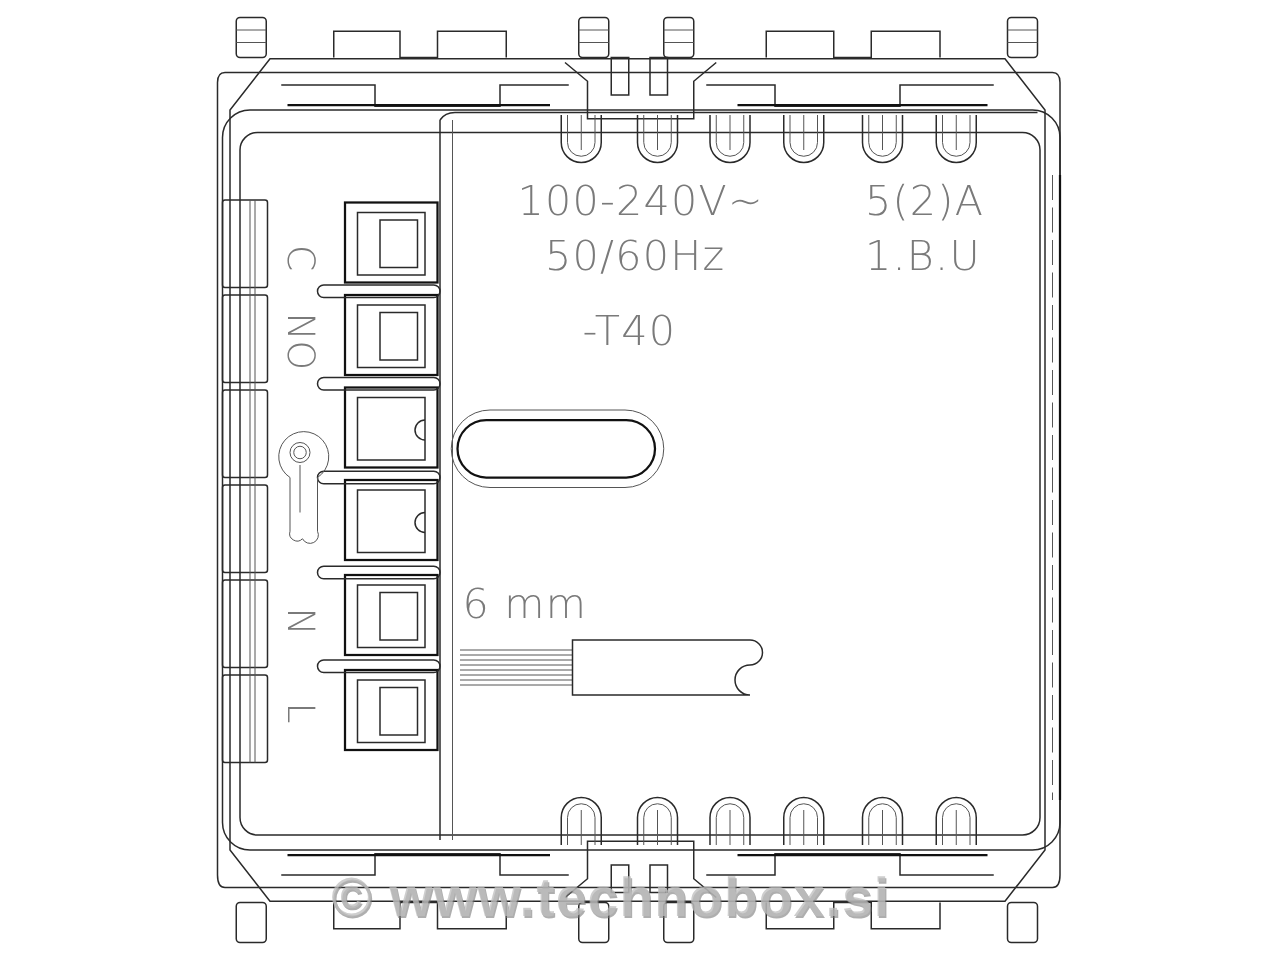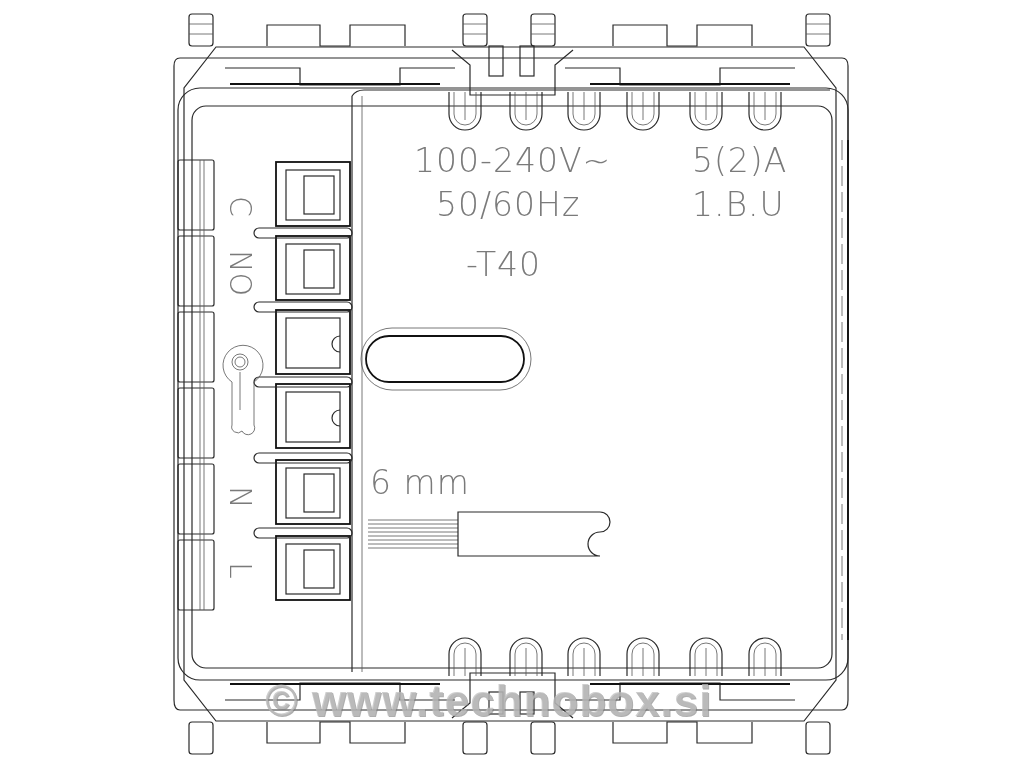--- a/index.html
+++ b/index.html
@@ -4,21 +4,21 @@
 <style>
   html,body{margin:0;padding:0;background:#ffffff;}
   body{width:1024px;height:768px;overflow:hidden;position:relative;font-family:"DejaVu Sans Mono", monospace;}
   #drawing{position:absolute;left:0;top:0;width:1024px;height:768px;}
   .ln{fill:none;stroke:#2a2a2a;stroke-width:1.2;}
   .lt{fill:none;stroke:#555;stroke-width:0.8;}
   .lb{fill:none;stroke:#111;stroke-width:1.8;}
   .label{font-family:"DejaVu Sans", sans-serif;font-weight:200;fill:#7a7a7a;}
   .spec{font-size:33px;letter-spacing:1px;}
   .term{font-size:30px;}
-  .wm{position:absolute;left:265px;top:676px;font-family:"Liberation Sans", sans-serif;font-weight:bold;font-size:44px;color:rgba(190,190,190,0.75);letter-spacing:1px;text-shadow:1px 1px 0 rgba(120,120,120,0.6);white-space:nowrap;}
+  .wm{position:absolute;left:265px;top:694px;font-family:"Liberation Sans", sans-serif;font-weight:bold;font-size:44px;color:rgba(190,190,190,0.75);letter-spacing:1px;text-shadow:1px 1px 0 rgba(120,120,120,0.6);white-space:nowrap;}
 </style>
 </head>
 <body>
 
 <svg id="drawing" viewBox="0 0 1024 768" xmlns="http://www.w3.org/2000/svg">
 
   <g>
     <rect class="ln" x="189" y="14" width="24" height="32" rx="3"></rect>
     <rect class="ln" x="463" y="14" width="24" height="32" rx="3"></rect>
     <rect class="ln" x="531" y="14" width="24" height="32" rx="3"></rect>

